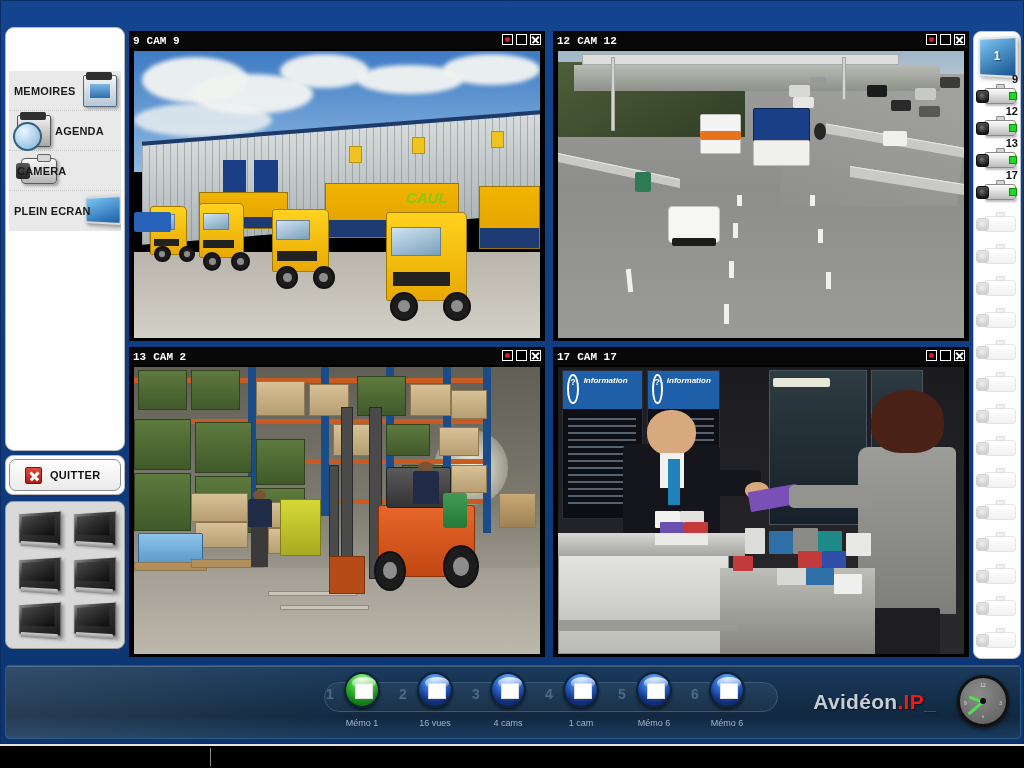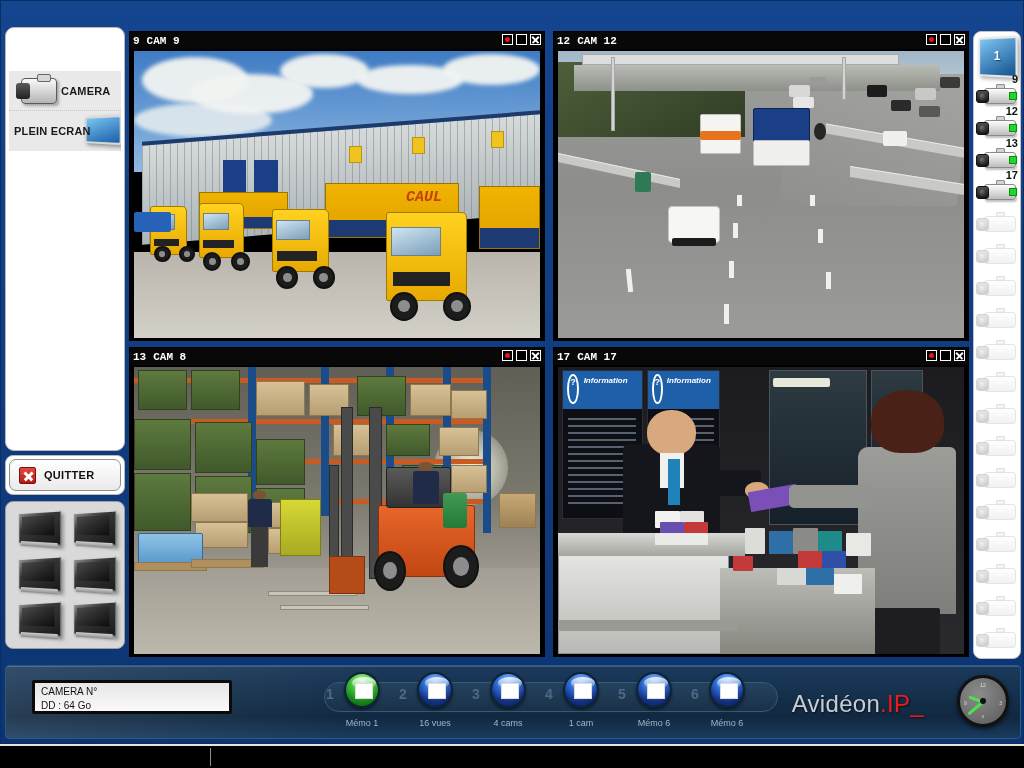--- a/index.html
+++ b/index.html
@@ -91,21 +91,21 @@
 
   .ic-screen{width:38px;height:28px;background:linear-gradient(160deg,#7cc6f4,#1a5fa8);border:2px solid #d8d8d8;border-radius:3px;box-shadow:2px 2px 4px rgba(0,0,0,.4);transform:perspective(60px) rotateY(-14deg);}
 
   
   .quit-panel {
     position:absolute; left:0; top:428px; width:120px; height:40px;
     background:#fff; border-radius:8px; border:1px solid #b9b9b9; padding:3px;
   }
   .quit-btn {
     width:100%; height:100%; border-radius:7px; border:1px solid #8e8e8e;
-    background:linear-gradient(#fff,#eaeaea); display:flex; align-items:center; gap:8px; padding-left:9px;
+    background:linear-gradient(#fff,#eaeaea); display:flex; align-items:center; gap:8px; padding-left:15px;
   }
   .x-ico{width:17px;height:17px;background:linear-gradient(#e24a43,#b01c14);border:1px solid #7e0f09;border-radius:2px;position:relative;flex:0 0 auto;}
   .x-ico:before,.x-ico:after{content:"";position:absolute;left:3px;top:7px;width:11px;height:2.5px;background:#fff;}
   .x-ico:before{transform:rotate(45deg);} .x-ico:after{transform:rotate(-45deg);}
   .quit-lbl{font-size:11px;font-weight:bold;color:#111;letter-spacing:.3px;}
 
   
   .mon-panel{
     position:absolute; left:0; top:474px; width:120px; height:148px;
     background:#d9d9d9; border-radius:8px; border:1px solid #9d9d9d; padding:6px;
@@ -147,21 +147,21 @@
   .dockdoor{position:absolute;background:#1b3f86;}
   .baysign{position:absolute;width:13px;height:17px;background:#f0c420;border:1px solid #b89410;}
   .ground{position:absolute;left:0;bottom:0;right:0;height:30%;background:linear-gradient(#b9b5ad,#d3d0c8);}
   .trailer{position:absolute;background:linear-gradient(#f0b400,#e0a000);border:1px solid #9c7400;}
   .trailer .btm{position:absolute;left:0;right:0;bottom:0;height:32%;background:#1e3a72;}
   .cab{position:absolute;background:linear-gradient(#ffd21f,#e8a900);border:1px solid #a07b00;border-radius:3px 5px 2px 2px;}
   .cab .wind{position:absolute;left:6%;top:16%;width:62%;height:34%;background:linear-gradient(160deg,#cfe4f2,#7a9fba);border:1px solid #6d7f8c;}
   .cab .grill{position:absolute;left:8%;bottom:16%;width:72%;height:16%;background:#222;}
   .wheel{position:absolute;border-radius:50%;background:#1c1c1c;border:2px solid #111;}
   .wheel:after{content:"";position:absolute;left:26%;top:26%;width:48%;height:48%;border-radius:50%;background:#8d8d8d;}
-  .caul{position:absolute;font-family:Liberation Mono, monospace;font-style:italic;font-weight:bold;color:#c2410c;}
+  .caul{position:absolute;font-family:Liberation Sans, sans-serif;font-style:italic;font-weight:bold;color:#84cc16;}
 
   
   .hw-sky{position:absolute;left:0;top:0;right:0;height:16%;background:linear-gradient(#9fb6c8,#c3d0d8);}
   .hw-trees{position:absolute;left:0;top:4%;width:46%;height:26%;background:linear-gradient(150deg,#4e5f3a,#2f3d24);border-radius:0 40% 0 0;}
   .hw-road{position:absolute;left:0;top:14%;right:0;bottom:0;background:linear-gradient(#9a9a98,#8d8d8b 40%,#9b9b99);}
   .hw-road2{position:absolute;right:0;top:8%;width:44%;height:46%;background:linear-gradient(200deg,#a4a4a2,#8f8f8d);transform:skewX(-6deg);}
   .hw-barrier{position:absolute;background:#c9cac6;border-top:1px solid #e8e8e4;}
   .lane{position:absolute;width:5px;background:#f0f0ec;}
   .veh{position:absolute;border-radius:2px;}
   .hw-gantry{position:absolute;left:6%;top:1%;width:78%;height:4%;background:#dedede;border:1px solid #a8a8a8;}
@@ -257,21 +257,21 @@
     border:2px solid #0e2336;
     background:radial-gradient(circle at 50% 22%,#7fb7ff 0%,#2f6fd8 38%,#13307e 70%,#0b1f56 100%);
     box-shadow:0 2px 3px rgba(0,0,0,.5);
   }
   .pbtn.green{background:radial-gradient(circle at 50% 22%,#b6f5a6 0%,#3fc43a 38%,#17861a 70%,#0c5a10 100%);}
   .pbtn:before{content:"";position:absolute;left:6px;top:3px;width:24px;height:12px;border-radius:50%;
     background:linear-gradient(rgba(255,255,255,.85),rgba(255,255,255,.08));}
   .pbtn i{position:absolute;left:9px;top:9px;width:18px;height:16px;background:#fff;border:1px solid #dcdcdc;}
   .plbl{position:absolute;top:46px;left:0;right:0;text-align:center;font-size:9px;color:#9fb4c8;}
 
-  .brand{position:absolute;right:96px;top:24px;font-size:24px;font-weight:normal;letter-spacing:.3px;}
+  .brand{position:absolute;right:84px;top:24px;font-size:21px;font-weight:bold;letter-spacing:.3px;}
   .brand .a{color:#c6cdd4;text-shadow:1px 1px 2px rgba(0,0,0,.6);}
   .brand .b{color:#ef1a1a;text-shadow:1px 1px 2px rgba(0,0,0,.6);}
 
   .clock{position:absolute;right:14px;top:674px;width:52px;height:52px;border-radius:50%;
     background:radial-gradient(circle at 40% 35%,#8c8c8c,#5a5a5a);border:3px solid #111;box-shadow:0 2px 4px rgba(0,0,0,.6);}
   .clock .t{position:absolute;left:0;right:0;top:4px;text-align:center;font-size:5px;color:#ddd;}
   .clock .t2{position:absolute;left:0;right:0;bottom:5px;text-align:center;font-size:4px;color:#ddd;}
   .clock .tl{position:absolute;left:4px;top:22px;font-size:5px;color:#ddd;}
   .clock .tr{position:absolute;right:4px;top:22px;font-size:5px;color:#ddd;}
   .hand{position:absolute;left:50%;top:50%;height:2.5px;background:#4ee04e;transform-origin:0 50%;border-radius:2px;}
@@ -291,26 +291,34 @@
 
     <div class="sidebar">
 
       <div class="menu-panel">
         <div class="menu-inner">
           <div class="menu-blank"></div>
 
 
 
 
-
+          <div class="menu-item">
+            <div class="mi-ico ic-mem" style="right:4px;top:4px;"></div>
+            <span class="lbl" style="margin-left:5px;">MEMOIRES</span>
+          </div>
+
+          <div class="menu-item">
+            <div class="mi-ico ic-agenda" style="left:8px;top:4px;"></div>
+            <span class="lbl" style="margin-left:46px;">AGENDA</span>
+          </div>
 
 
           <div class="menu-item">
             <div class="mi-ico ic-camera" style="left:12px;top:7px;"></div>
-            <span class="lbl" style="margin-left:52px;">CAMERA</span>
+            <span class="lbl" style="padding-left:8px;">CAMERA</span>
           </div>
 
           <div class="menu-item" style="border-bottom:none;">
             <div class="mi-ico ic-screen" style="right:0px;top:5px;"></div>
             <span class="lbl" style="margin-left:5px;">PLEIN ECRAN</span>
           </div>
         </div>
       </div>
 
       <div class="quit-panel">
@@ -466,21 +474,21 @@
             <div class="veh" style="left:89%;top:19%;width:5%;height:4%;background:#585856;"></div>
             <div class="veh" style="left:94%;top:9%;width:5%;height:4%;background:#3a3a38;"></div>
             <div class="veh" style="left:19%;top:42%;width:4%;height:7%;background:#2e7a55;"></div>
           </div>
         </div>
       </div>
 
       <div class="cell c2">
         <div class="cell-hdr">
           <span class="num">13</span>
-          <span class="nm">CAM 8</span>
+          <span class="nm">CAM 2</span>
           <div class="hbtns">
             <div class="hb rec"></div>
             <div class="hb"></div>
             <div class="hb close"></div>
           </div>
         </div>
         <div class="video">
           <div class="vinner">
             <div class="wh-bg"></div>
             <div class="wh-floor"></div>
@@ -726,24 +734,20 @@
             <div class="rc-body"></div>
             <div class="rc-top"></div>
             <div class="rc-lens"></div>
           </div>
         </div>
     </div>
 
     <div class="botbar">
       <div class="bot-sheen"></div>
 
-      <div class="status">
-        <div>CAMERA N°</div>
-        <div>DD : 64 Go</div>
-      </div>
 
       <div class="preset-track"></div>
 
       <div class="preset" style="left:318px;">
         <span class="pn">1</span>
         <div class="pbtn green">
             <i></i>
           </div>
         <div class="plbl">Mémo 1</div>
       </div>

